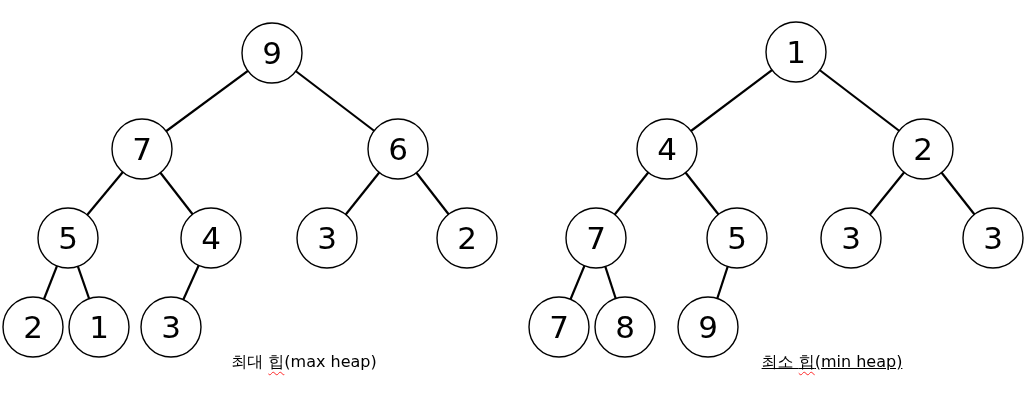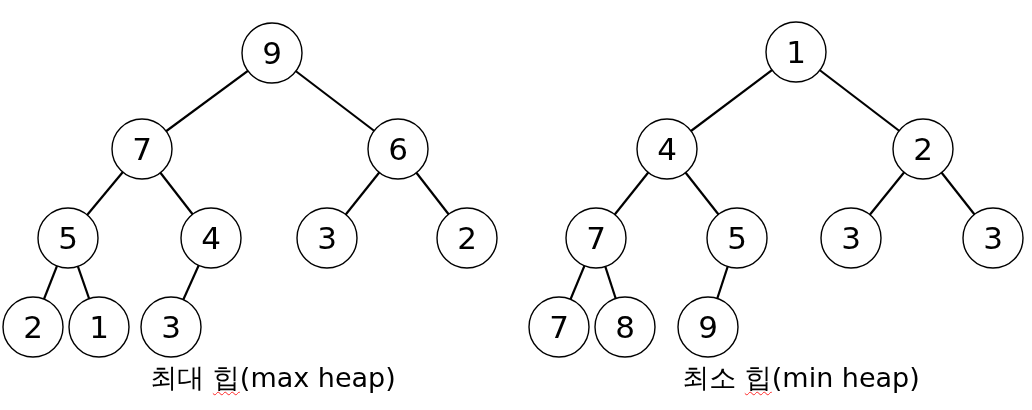--- a/index.html
+++ b/index.html
@@ -15,30 +15,31 @@
     font-family: "DejaVu Sans", "Liberation Sans", sans-serif;
   }
   #diagram-svg {
     position: absolute;
     left: 0;
     top: 0;
     display: block;
   }
   .caption {
     position: absolute;
-    top: 362px;
+    top: 352px;
     transform: translateX(-50%);
     white-space: nowrap;
-    font-size: 27px;
+    font-size: 16px;
     line-height: 1.2;
     color: #000000;
     letter-spacing: 0;
+    margin-left: 31px;
   }
   .caption-max { left: 273px; }
-  .caption-min { left: 801px; }
+  .caption-min { left: 801px; text-decoration: underline; }
   .misspell {
     text-decoration-line: underline;
     text-decoration-style: wavy;
     text-decoration-color: #ff2a2a;
     text-decoration-thickness: 1px;
     text-underline-offset: 4px;
   }
 </style>
 </head>
 <body>

